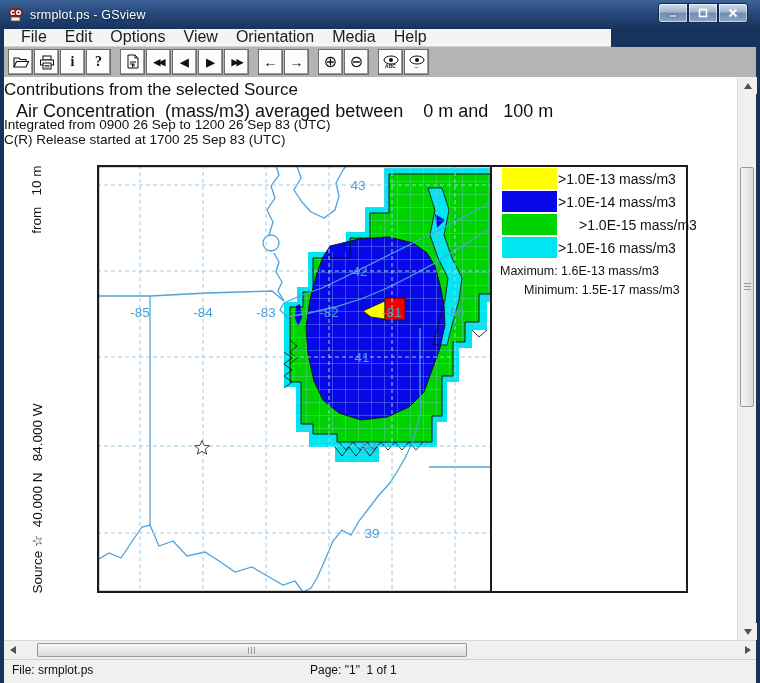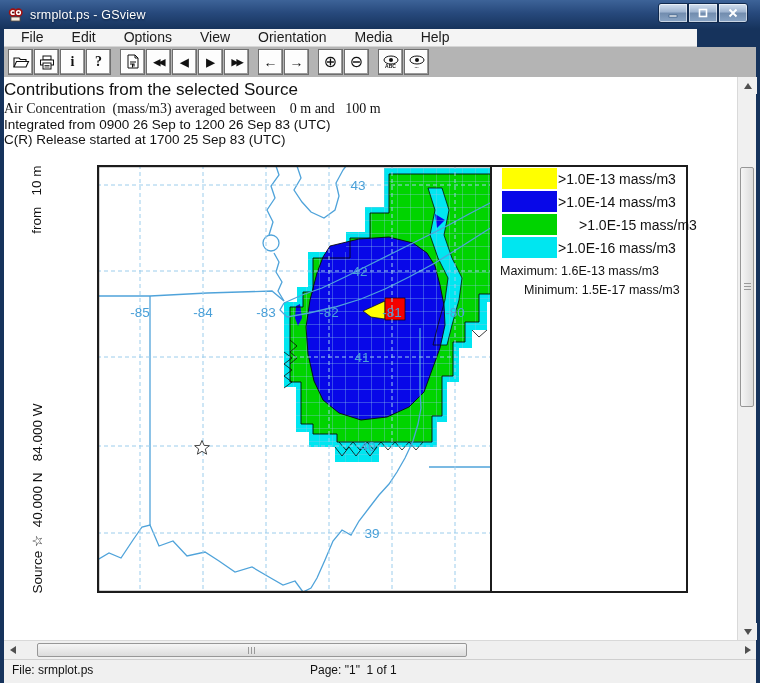--- a/index.html
+++ b/index.html
@@ -15,43 +15,43 @@
     display:flex;align-items:center;color:#fff;}
   .titlebar .appicon{margin:0 6px 0 7px;display:flex;}
   .titlebar .ttl{font-size:12.5px;letter-spacing:.2px;text-shadow:0 1px 2px #0a1e3a;}
   .winbtns{position:absolute;right:12px;top:3px;display:flex;}
   .wbtn{width:30px;height:20px;display:flex;align-items:center;justify-content:center;
     background:linear-gradient(180deg,#d3e0f0 0%,#9db3cf 45%,#718cae 50%,#8aa5c5 100%);
     border:1px solid #10294d;box-shadow:inset 0 0 0 1px rgba(255,255,255,.55);}
   .wbtn:first-child{border-radius:3px 0 0 3px;}
   .wbtn:last-child{border-radius:0 3px 3px 0;}
   
-  .menubar{position:absolute;left:4px;top:29px;width:693px;height:18px;
+  .menubar{position:absolute;left:4px;top:29px;width:607px;height:18px;
     background:#f4f4f4;border-bottom:1px solid #d5d5d5;
-    display:flex;align-items:center;font-size:14px;color:#1b1b1b;padding-left:8px;gap:10px;}
+    display:flex;align-items:center;font-size:16px;color:#1b1b1b;padding-left:8px;}
   .menu-item{padding:1px 9px 2px 9px;cursor:default;}
   
   .toolbar{position:absolute;left:4px;top:47px;width:752px;height:30px;
     background:#b4b4b4;display:flex;align-items:center;padding-left:4px;}
   .tb{width:25px;height:26px;margin-right:1px;background:#fdfdfd;
     border:1px solid #6e6e6e;box-shadow:inset -1px -1px 0 #9a9a9a,inset 1px 1px 0 #ffffff;
     display:flex;flex-direction:column;align-items:center;justify-content:center;
     font-size:13px;color:#111;line-height:1;}
   .tb.gap{margin-left:8px;}
   .tb .g2{font-size:9px;letter-spacing:-2px;font-weight:bold;}
   .tb .g1{font-size:11px;font-weight:bold;}
   .tb .arr{font-size:14px;font-weight:bold;}
   .tb .mag{font-size:16px;}
   .tb .serif{font-family:"Liberation Serif",serif;font-weight:bold;font-size:14px;}
   .tb .mini{font-size:5px;font-weight:bold;letter-spacing:0;margin-top:-1px;}
   
   .client{position:absolute;left:4px;top:77px;width:733px;height:563px;background:#ffffff;overflow:hidden;}
   .titles{position:absolute;left:0;top:0;width:742px;text-align:left;color:#111;white-space:pre;}
   .t1{position:absolute;left:0;top:3px;width:100%;font-size:17px;}
-  .t2{position:absolute;left:0;top:24px;width:100%;font-size:14px;font-family:Liberation Serif, serif;}
+  .t2{position:absolute;left:12px;top:24px;width:100%;font-size:18px;}
   .t3{position:absolute;left:0;top:40px;width:100%;font-size:13.5px;}
   .t4{position:absolute;left:0;top:55px;width:100%;font-size:13.5px;}
   .leftlabel{position:absolute;left:-181px;top:294px;width:428px;height:17px;
     transform:rotate(-90deg);display:flex;justify-content:space-between;
     font-size:13.5px;color:#111;white-space:pre;}
   .mapwrap{position:absolute;left:46px;top:88px;width:509px;height:428px;padding-left:47px;}
   .narr{position:absolute;left:96px;top:519px;width:340px;text-align:center;
     font-size:15px;letter-spacing:.4px;color:#111;}
   
   .legendbox{position:absolute;left:486px;top:88px;width:198px;height:428px;

